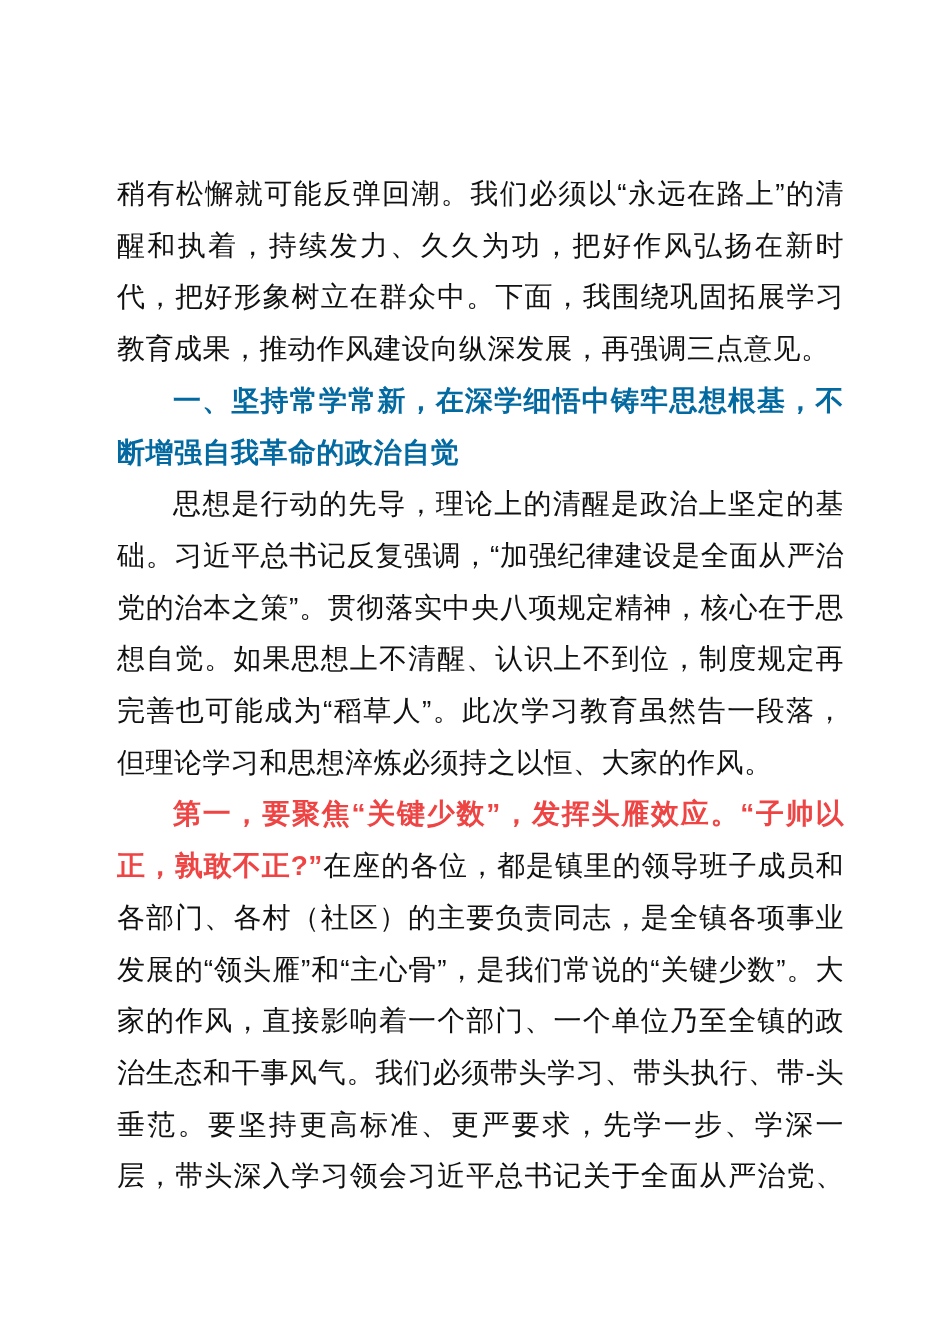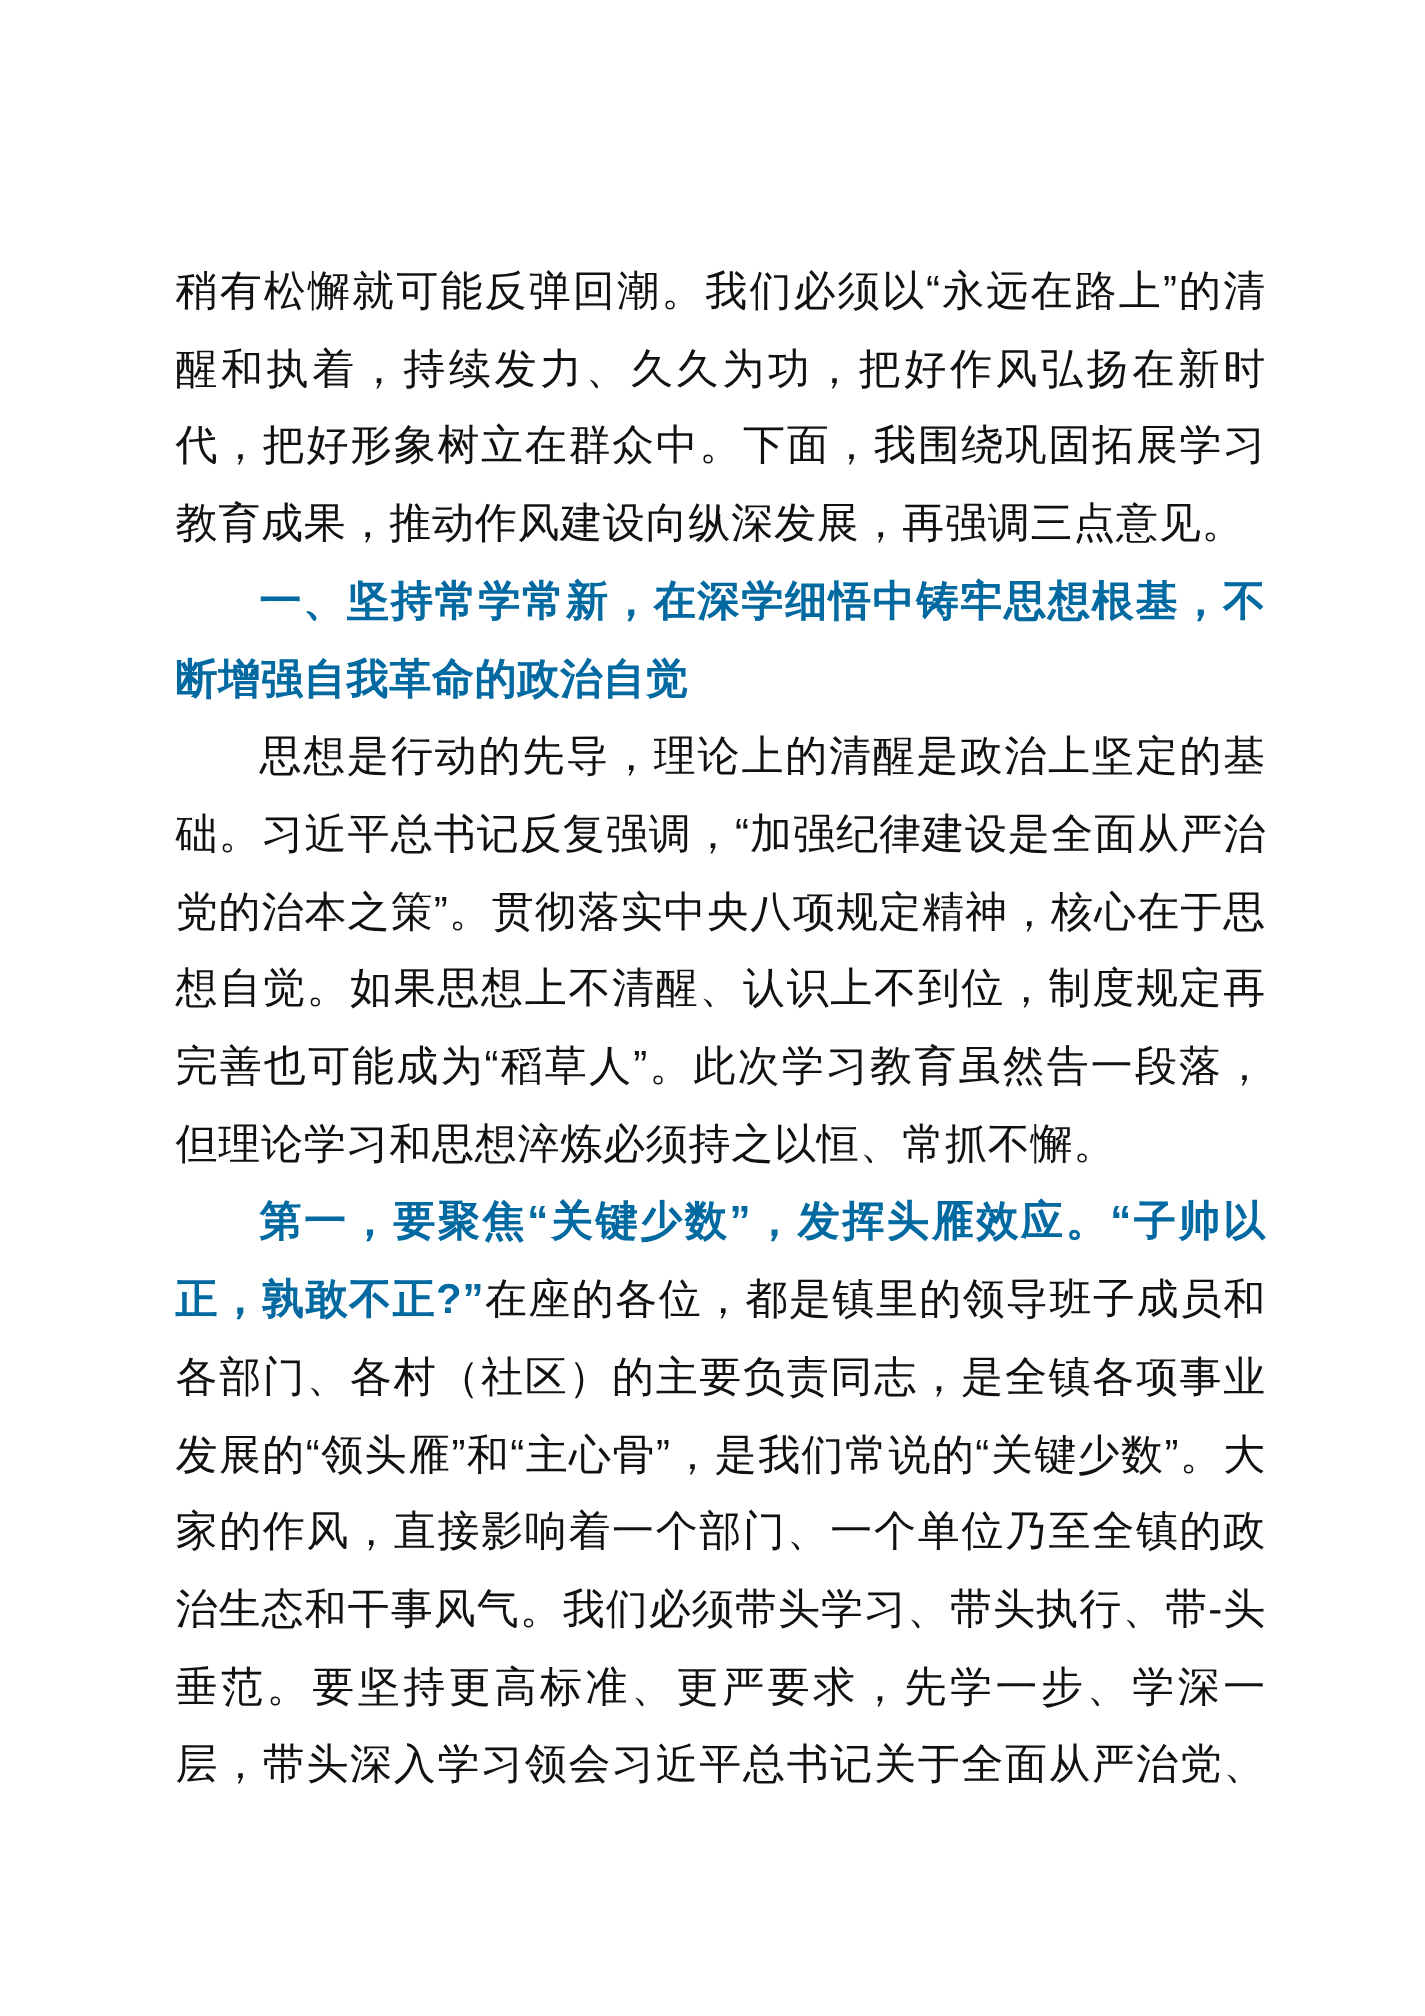--- a/index.html
+++ b/index.html
@@ -33,21 +33,21 @@
   }
   .para.indent {
     text-indent: 2em;
   }
   .para.heading {
     font-weight: bold;
     color: #0369a1;
   }
   .lead-bold {
     font-weight: bold;
-    color: #0369a1;
+    color: #ef4444;
   }
   .footer {
     position: absolute;
     left: 158px;
     top: 1233px;
     font-family: "Liberation Serif", serif;
     font-size: 23px;
     color: #333333;
     letter-spacing: 2px;
     white-space: pre;
@@ -56,21 +56,21 @@
 </head>
 <body>
 
 <div class="page">
   <div class="content">
 
     <p class="para">稍有松懈就可能反弹回潮。我们必须以“永远在路上”的清醒和执着，持续发力、久久为功，把好作风弘扬在新时代，把好形象树立在群众中。下面，我围绕巩固拓展学习教育成果，推动作风建设向纵深发展，再强调三点意见。</p>
 
     <p class="para heading indent">一、坚持常学常新，在深学细悟中铸牢思想根基，不断增强自我革命的政治自觉</p>
 
-    <p class="para indent">思想是行动的先导，理论上的清醒是政治上坚定的基础。习近平总书记反复强调，“加强纪律建设是全面从严治党的治本之策”。贯彻落实中央八项规定精神，核心在于思想自觉。如果思想上不清醒、认识上不到位，制度规定再完善也可能成为“稻草人”。此次学习教育虽然告一段落，但理论学习和思想淬炼必须持之以恒、常抓不懈。</p>
+    <p class="para indent">思想是行动的先导，理论上的清醒是政治上坚定的基础。习近平总书记反复强调，“加强纪律建设是全面从严治党的治本之策”。贯彻落实中央八项规定精神，核心在于思想自觉。如果思想上不清醒、认识上不到位，制度规定再完善也可能成为“稻草人”。此次学习教育虽然告一段落，但理论学习和思想淬炼必须持之以恒、大家的作风。</p>
 
     <p class="para indent"><span class="lead-bold">第一，要聚焦“关键少数”，发挥头雁效应。“子帅以正，孰敢不正?”</span><span>在座的各位，都是镇里的领导班子成员和各部门、各村（社区）的主要负责同志，是全镇各项事业发展的“领头雁”和“主心骨”，是我们常说的“关键少数”。大家的作风，直接影响着一个部门、一个单位乃至全镇的政治生态和干事风气。我们必须带头学习、带头执行、带-头垂范。要坚持更高标准、更严要求，先学一步、学深一层，带头深入学习领会习近平总书记关于全面从严治党、加强作风建设的重要论述，原原本本学习</span></p>
 
   </div>
 
   <div class="footer">
     <span>— 2 —</span>
   </div>
 </div>
 

